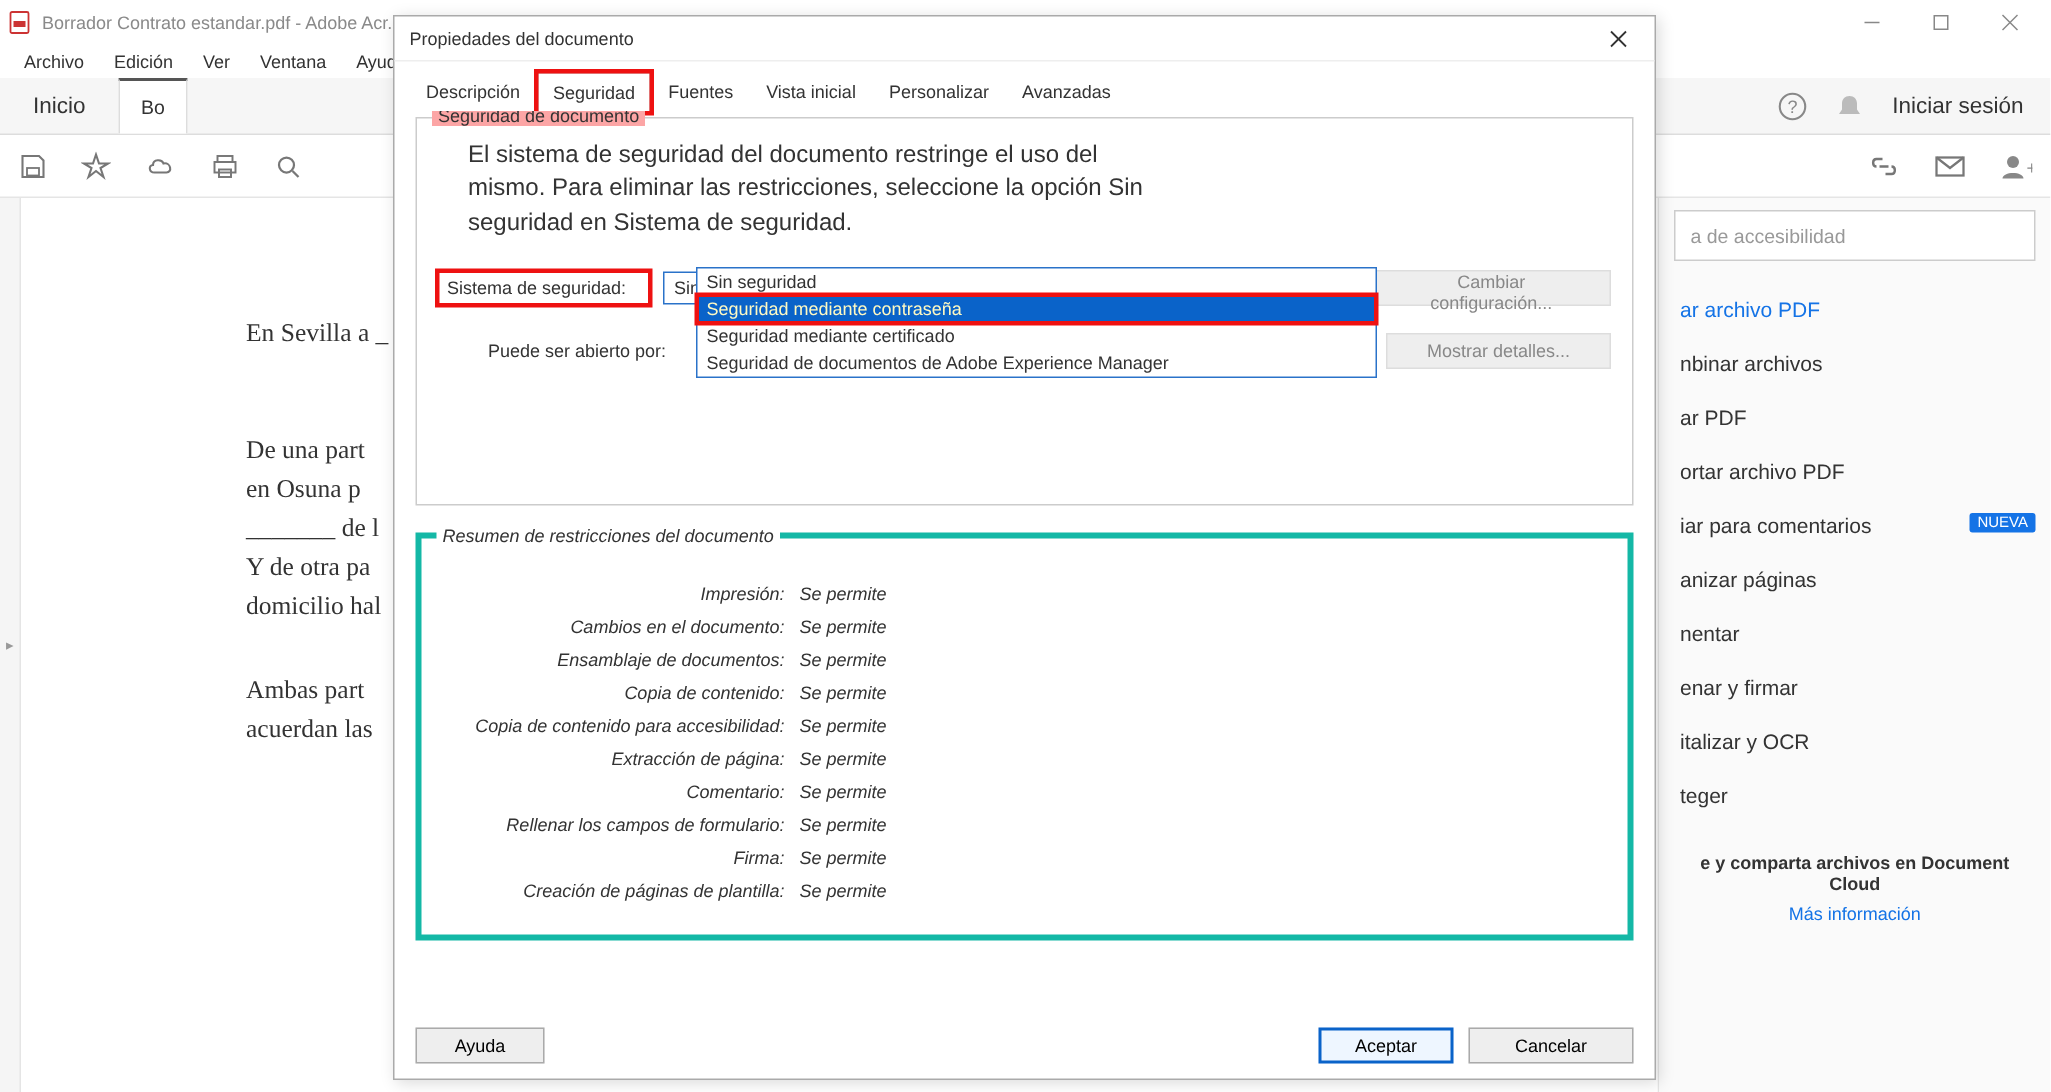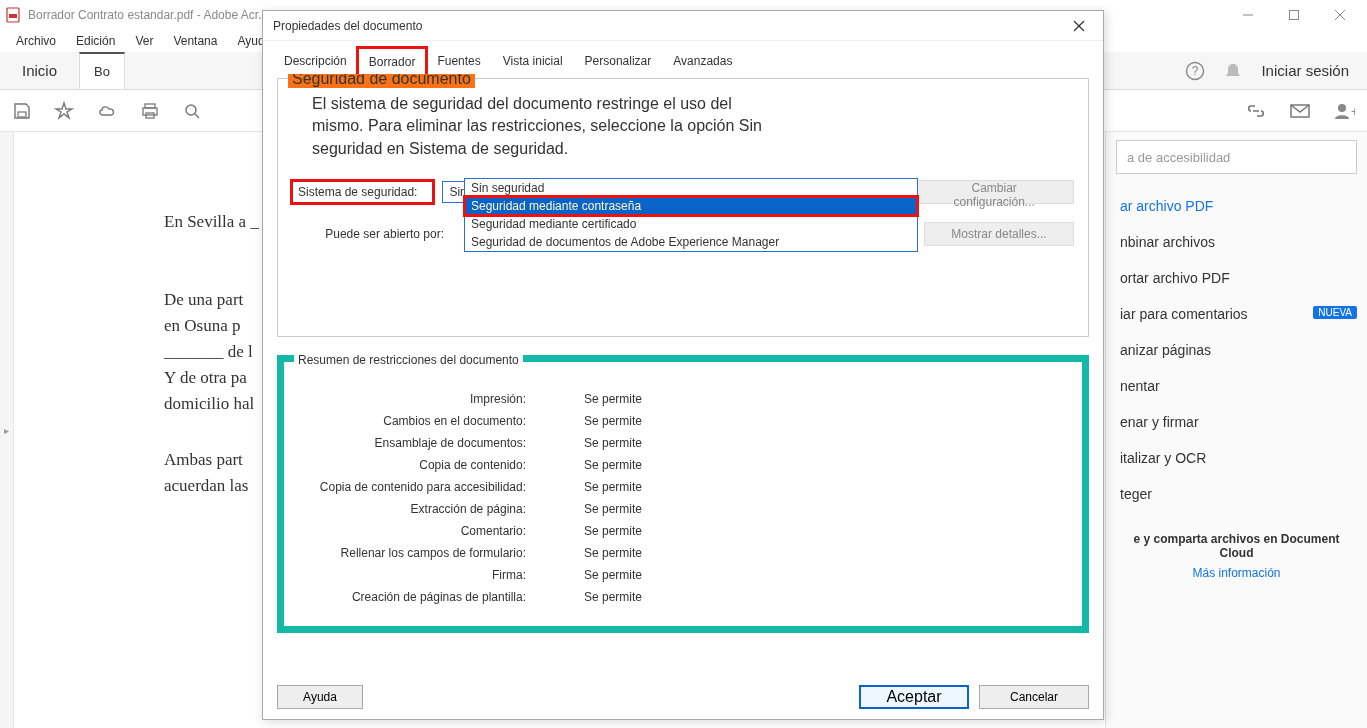--- a/index.html
+++ b/index.html
@@ -50,40 +50,40 @@
 
 .dialog { position: absolute; left: 262px; top: 10px; width: 842px; height: 710px; background: #fff; border: 1px solid #aaa; box-shadow: 2px 2px 10px rgba(0,0,0,.15); display:flex; flex-direction:column; }
 .dlg-title { height: 30px; display:flex; align-items:center; padding: 0 10px; font-size: 12px; border-bottom: 1px solid #eee;}
 .dlg-title .x { margin-left:auto; width:28px; height:28px; display:flex; align-items:center; justify-content:center; }
 .dlg-tabs { display:flex; padding: 6px 10px 0 10px; }
 .dlg-tabs .t { padding: 6px 10px 6px 10px; font-size: 12px; color:#333; border:1px solid transparent; border-bottom:none; }
 .dlg-tabs .t.active { border-color:#aaa; background:#fff; position:relative; top:1px; }
 .hl-red { outline: 3px solid #e11; outline-offset: -1px; }
 .dlg-body { flex:1; padding: 4px 14px 10px 14px; overflow:hidden; }
 .gbox { border:1px solid #ccc; padding: 14px 14px 90px 14px; position:relative; margin-bottom: 18px; }
-.gbox .legend { position:absolute; top:-9px; left:10px; background:#f97316; padding:0 4px; font-size:16px; color:#333;}
+.gbox .legend { position:absolute; top:-9px; left:10px; background:#fca5a5; padding:0 4px; font-size:12px; color:#333;}
 .intro { font-size:16px; color:#333; padding: 0 0 14px 20px; max-width: 480px; line-height:1.4; }
 .row { display:flex; align-items:center; margin-top: 6px; }
 .row .lbl { width: 150px; text-align:right; padding-right:8px; font-size:12px;}
 .selbox { flex:0 0 454px; height:22px; border:1px solid #2a72c9; background:#fff; display:flex; align-items:center; padding:0 6px; font-size:12px; position:relative;}
 .selbox .chev { margin-left:auto; color:#555; font-size:10px; background:#eef2f7; width:18px; height:20px; display:flex; align-items:center; justify-content:center; border-left:1px solid #9abce0;}
 .btn-dis { height:24px; padding:0 18px; font-size:12px; color:#888; background:#eee; border:1px solid #ddd; margin-left:18px; min-width:150px;}
 .dropdown { position:absolute; left: 186px; top: 99px; width:454px; border:1px solid #2a72c9; background:#fff; font-size:12px; z-index:4;}
 .dropdown .opt { padding:2px 6px; }
 .dropdown .opt.sel { background:#0a63c9; color:#fef9c3; }
 .opt-red { outline:3px solid #e11; outline-offset:-1px; }
-.gbox2 { border:7px solid #14b8a6; padding: 22px 14px 14px 14px; position:relative;}
+.gbox2 { border:4px solid #14b8a6; padding: 22px 14px 14px 14px; position:relative;font-style:italic;}
 .gbox2 .legend { position:absolute; top:-9px; left:10px; background:#fff; padding:0 4px; font-size:12px;}
-.restr { display:flex; margin: 8px 0; gap: 48px;}
+.restr { display:flex; margin: 8px 0;}
 .restr .k { width: 238px; text-align:right; padding-right:10px; font-size:12px;}
 .restr .v { font-size:12px;}
 .dlg-foot { height: 44px; display:flex; align-items:center; padding: 0 14px; gap:10px; border-top: 0; }
 .dlg-foot .help { width: 86px; height:24px; border:1px solid #aaa; background:#eee; font-size:12px;}
 .dlg-foot .sp { flex:1;}
-.dlg-foot .ok { width: 110px; height:24px; border:2px solid #0a63c9; background:#eef6ff; font-size:16px;}
+.dlg-foot .ok { width: 90px; height:24px; border:2px solid #0a63c9; background:#eef6ff; font-size:12px;}
 .dlg-foot .cancel { width: 110px; height:24px; border:1px solid #aaa; background:#eee; font-size:12px;}
 
 svg { display:block; }
 </style>
 </head>
 <body>
 
 <div class="titlebar">
   <span class="pdf-icon">
     <svg width="16" height="16">
@@ -206,20 +206,21 @@
     <div class="para" style="margin-top:36px">
       <div class="line">  Ambas part</div>
       <div class="line">acuerdan las</div>
     </div>
   </div>
   <div class="rightpanel">
     <div class="searchtools">a de accesibilidad</div>
     <div id="tool-list">
         <div class="toolitem blue">ar archivo PDF</div>
         <div class="toolitem">nbinar archivos</div>
+        <div class="toolitem">ar PDF</div>
         <div class="toolitem">ortar archivo PDF</div>
         <div class="toolitem">iar para comentarios<span class="badge">NUEVA</span></div>
         <div class="toolitem">anizar páginas</div>
         <div class="toolitem">nentar</div>
         <div class="toolitem">enar y firmar</div>
         <div class="toolitem">italizar y OCR</div>
         <div class="toolitem">teger</div>
       </div>
     <div class="promo">
       <b>e y comparta archivos en Document Cloud</b>
@@ -233,21 +234,21 @@
     <span>Propiedades del documento</span>
     <span class="x">
         <svg width="12" height="12">
           <line x1="1" y1="1" x2="11" y2="11" stroke="#333" stroke-width="1.2"></line>
           <line x1="11" y1="1" x2="1" y2="11" stroke="#333" stroke-width="1.2"></line>
         </svg>
       </span>
   </div>
   <div class="dlg-tabs">
     <div class="t">Descripción</div>
-    <div class="t active hl-red">Borrador</div>
+    <div class="t active hl-red">Seguridad</div>
     <div class="t">Fuentes</div>
     <div class="t">Vista inicial</div>
     <div class="t">Personalizar</div>
     <div class="t">Avanzadas</div>
   </div>
   <div class="dlg-body">
     <div class="gbox">
       <span class="legend">Seguridad de documento</span>
       <div class="intro">El sistema de seguridad del documento restringe el uso del mismo. Para eliminar las restricciones, seleccione la opción Sin seguridad en Sistema de seguridad.</div>
       <div class="row">

